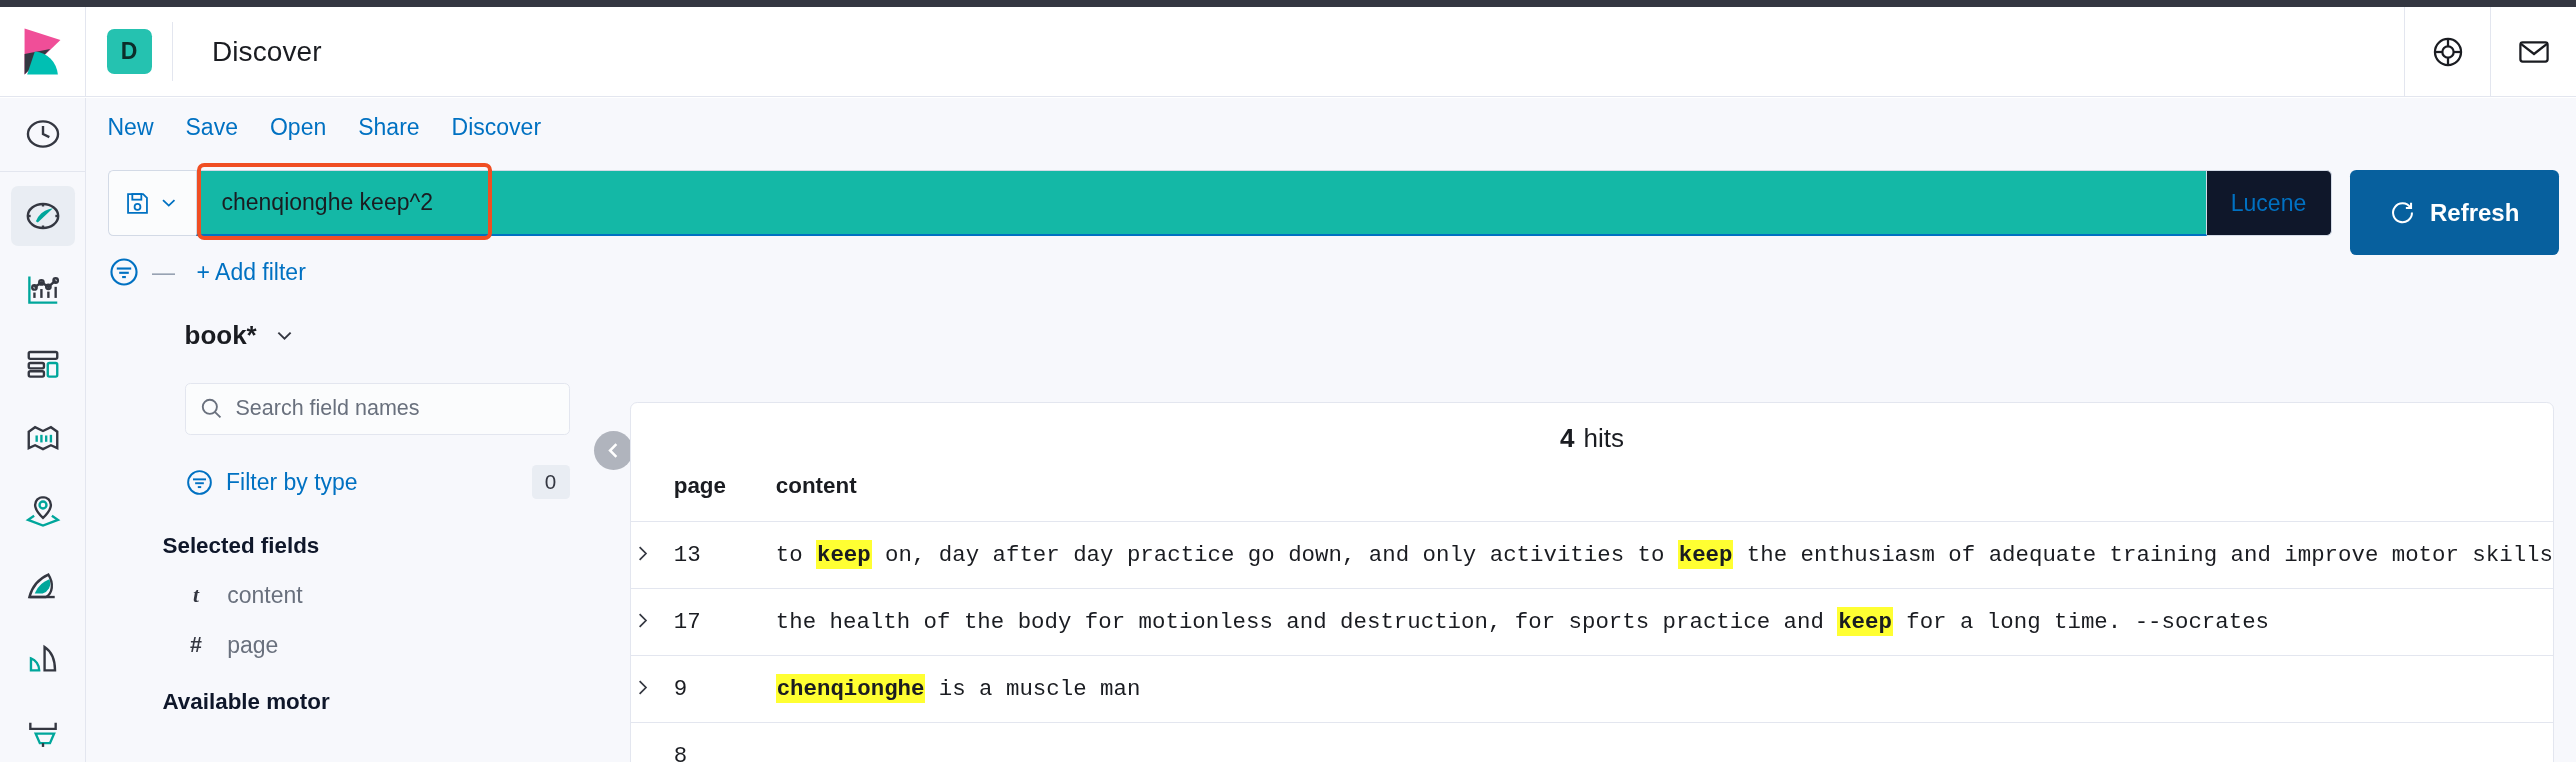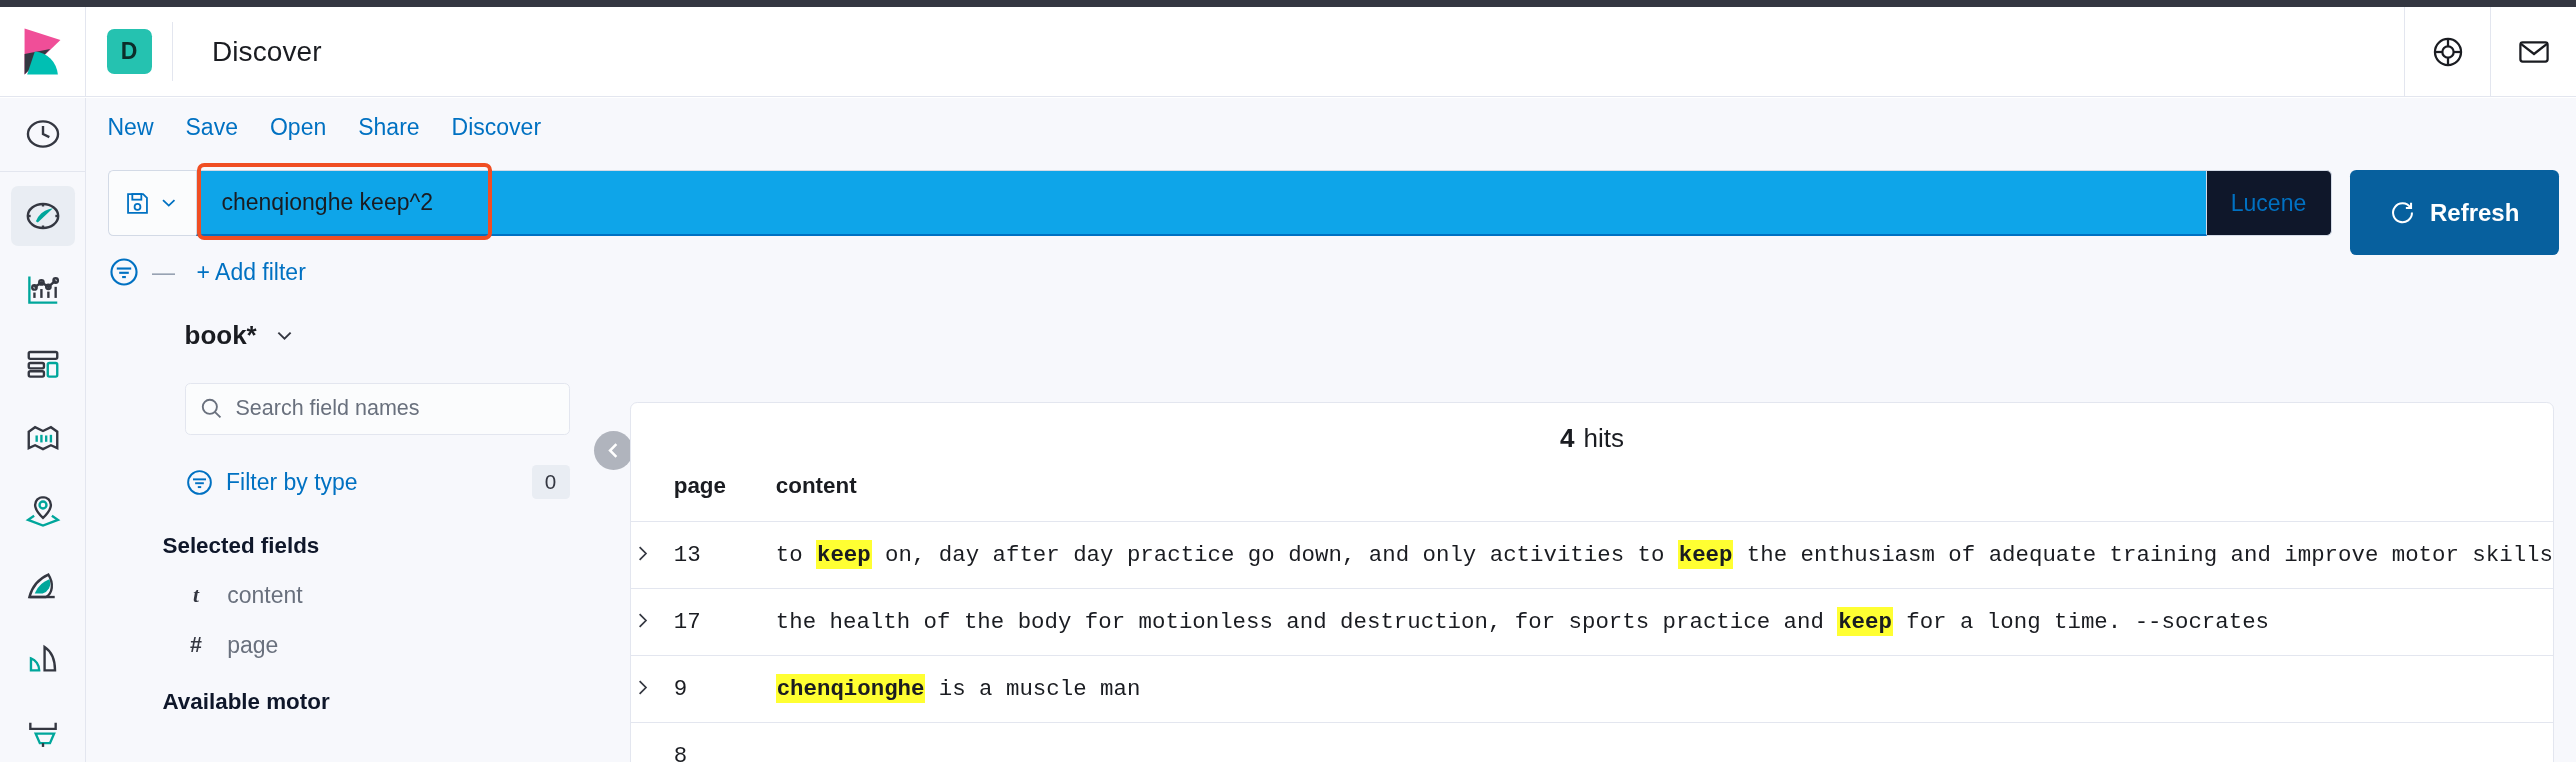--- a/index.html
+++ b/index.html
@@ -111,21 +111,21 @@
   .saved-query-btn svg.disk { width: 27px; height: 27px; }
   .saved-query-btn svg.chev { width: 21.5px; height: 21.5px; }
 
   .query-input-wrap {
     position: relative;
     flex: 1 1 auto;
     height: 66px;
   }
   .query-input {
     width: 100%; height: 66px;
-    background: #0ea5e9;
+    background: #14b8a6;
     border: 0.9px solid #d3dae6;
     border-bottom: 2.7px solid #0071c2;
     border-radius: 0;
     padding: 0 25px;
     font-size: 23px; color: #1a1c21;
     font-family: "Liberation Sans", sans-serif;
     outline: none;
   }
   
   .query-annot {

